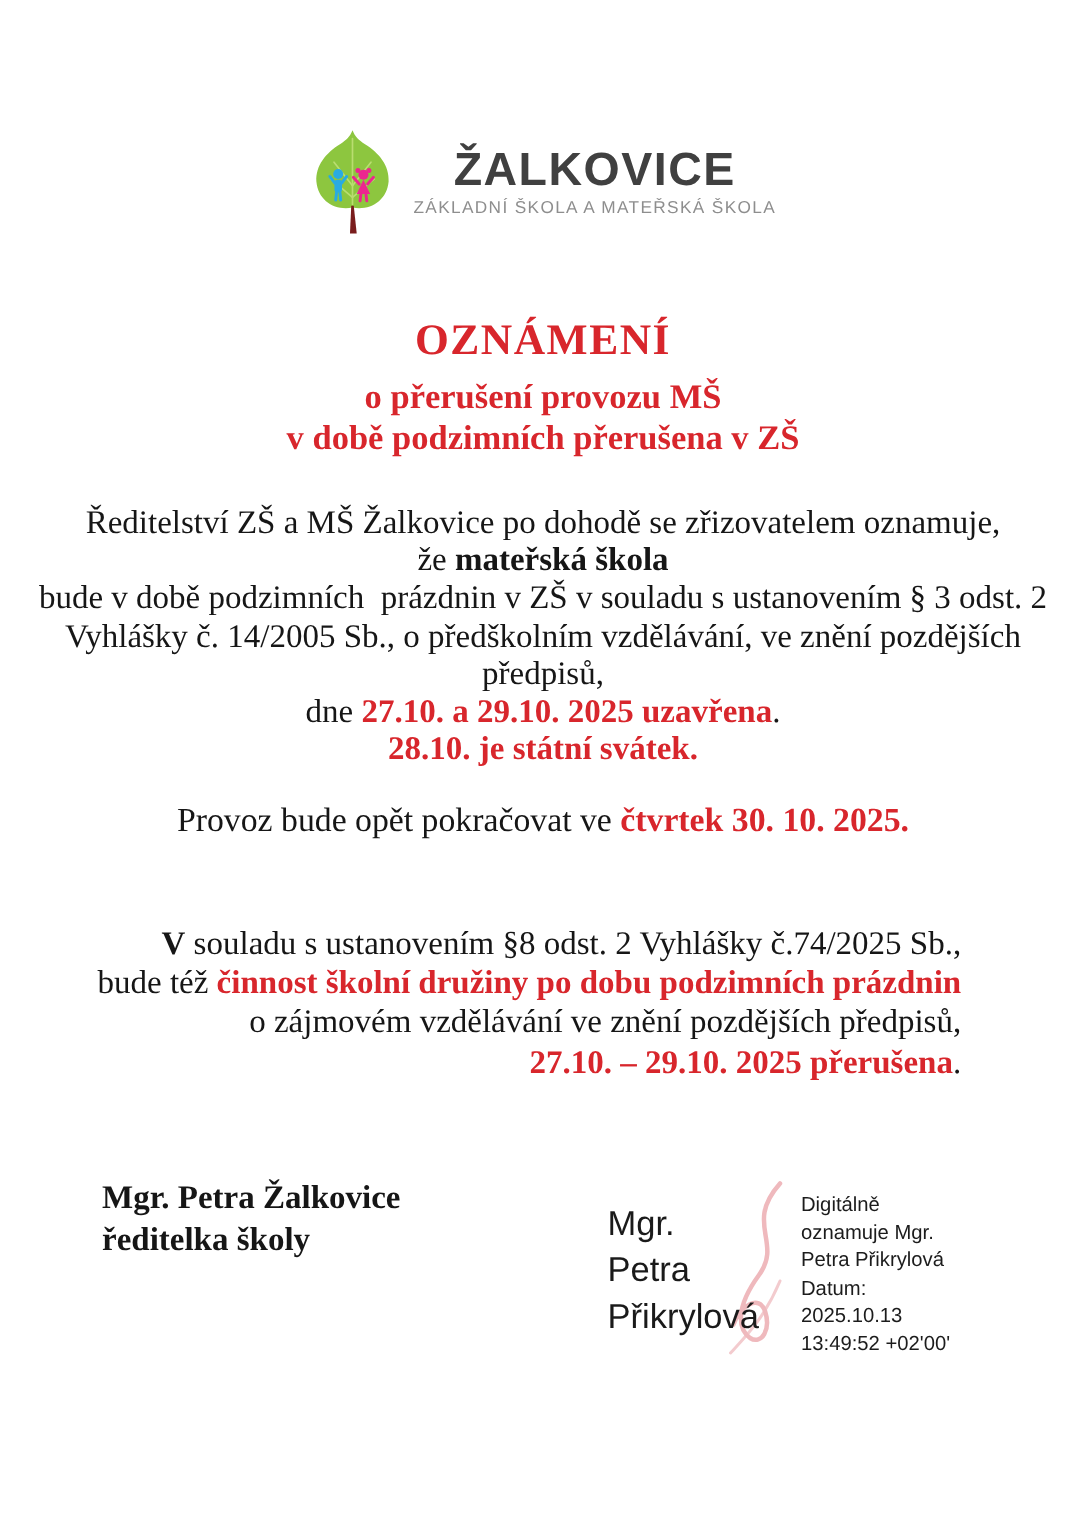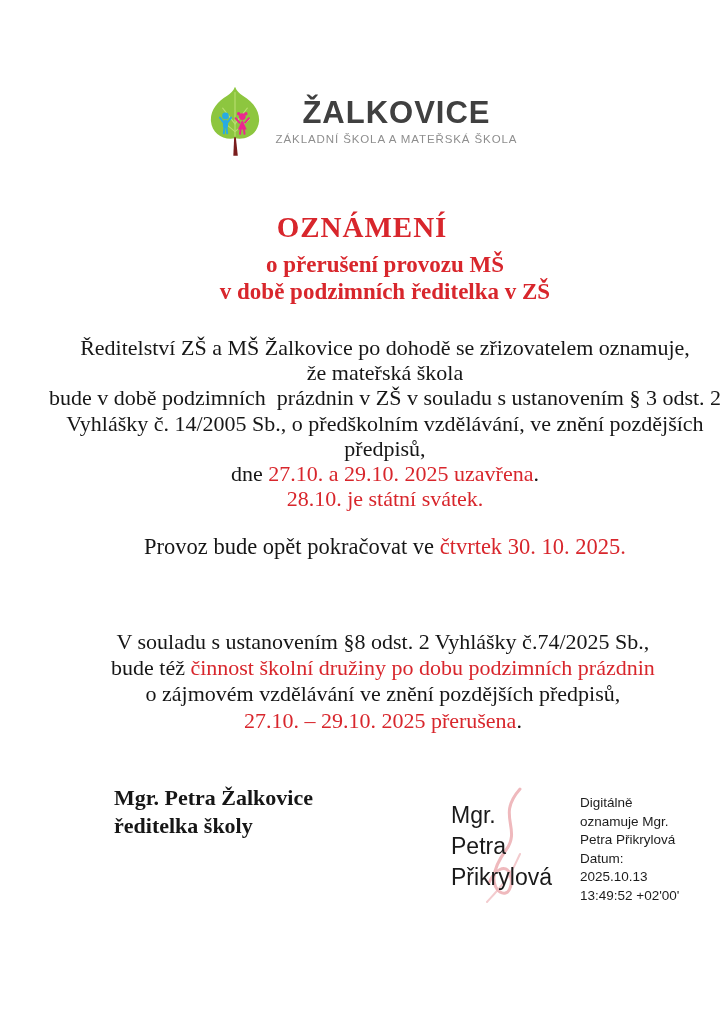--- a/index.html
+++ b/index.html
@@ -6,23 +6,23 @@
   body {
     width:724px; height:1024px;
     background:#ffffff;
     font-family:"Liberation Serif", serif;
     color:#161616;
     position:relative;
     overflow:hidden;
   }
   .abs { position:absolute; }
   .center { left:0; right:0; text-align:center; }
-  .line { white-space:pre;margin-left:46px; }
+  .line { white-space:pre; }
   .red { color:#d8262c; }
-  .b { font-weight:normal; }
+  .b { font-weight:bold; }
 
   
   .logo { top:84px; left:0; right:0; display:flex; justify-content:center; align-items:center; gap:13px; }
   .logo-leaf { width:56px; height:74px; display:block; }
   .logo-text { display:flex; flex-direction:column; align-items:center; }
   .logo-title {
     font-family:"Liberation Sans", sans-serif; font-weight:bold;
     font-size:31px; line-height:1; letter-spacing:1px; color:#404040;
   }
   .logo-subtitle {
@@ -30,21 +30,21 @@
     font-size:11.5px; letter-spacing:0.9px; color:#8e8e8e; margin-top:5px;
   }
 
   
   .doc-title { top:192px; font-size:29px; font-weight:bold; letter-spacing:1px; }
   .doc-subtitle { top:251px; font-size:23px; line-height:27px; font-weight:bold; }
 
   
   .para1 { top:335px; font-size:22px; line-height:25.2px; }
   .provoz { top:534px; font-size:22.5px; }
-  .para3 { top:629px; left:65px; font-size:22px; line-height:26.2px; text-align:center; }
+  .para3 { top:616px; left:65px; font-size:22px; line-height:26.2px; text-align:right; }
 
   
   .sig { top:784px; left:68px; font-size:22px; line-height:28px; font-weight:bold; }
 
   
   .dsig-name {
     top:800px; left:405px;
     font-family:Liberation Sans, sans-serif;
     font-size:23px; line-height:31px; color:#1a1a1a; z-index:2;
   }
@@ -95,21 +95,21 @@
     <div class="logo-text">
       <div class="logo-title">ŽALKOVICE</div>
       <div class="logo-subtitle">ZÁKLADNÍ ŠKOLA A MATEŘSKÁ ŠKOLA</div>
     </div>
   </header>
 
   <h1 class="abs center doc-title red">OZNÁMENÍ</h1>
 
   <div class="abs center doc-subtitle red">
     <div class="line">o přerušení provozu MŠ</div>
-    <div class="line">v době podzimních ředitelka v ZŠ</div>
+    <div class="line">v době podzimních přerušena v ZŠ</div>
   </div>
 
   <div class="abs center para1">
     <div class="line">Ředitelství ZŠ a MŠ Žalkovice po dohodě se zřizovatelem oznamuje,</div>
     <div class="line"><span>že </span><span class="b">mateřská škola</span></div>
     <div class="line">bude v době podzimních  prázdnin v ZŠ v souladu s ustanovením § 3 odst. 2</div>
     <div class="line">Vyhlášky č. 14/2005 Sb., o předškolním vzdělávání, ve znění pozdějších</div>
     <div class="line">předpisů,</div>
     <div class="line"><span>dne </span><span class="red b">27.10. a 29.10. 2025 uzavřena</span><span>.</span></div>
     <div class="line red b">28.10. je státní svátek.</div>

